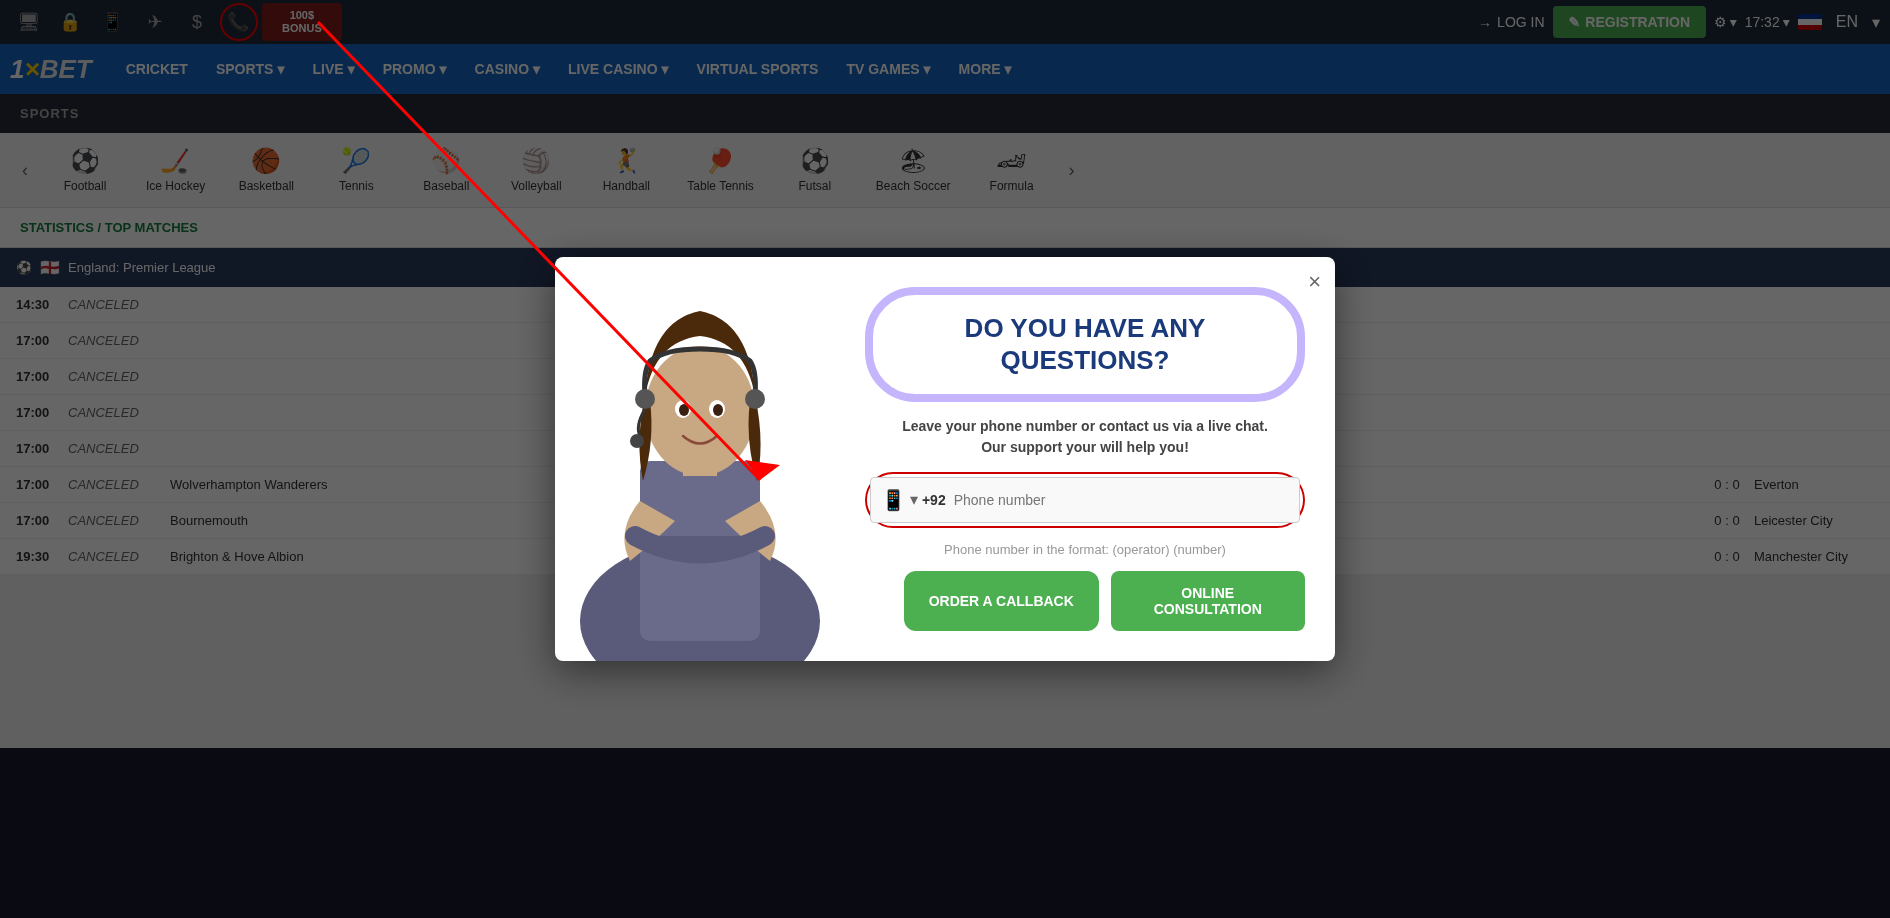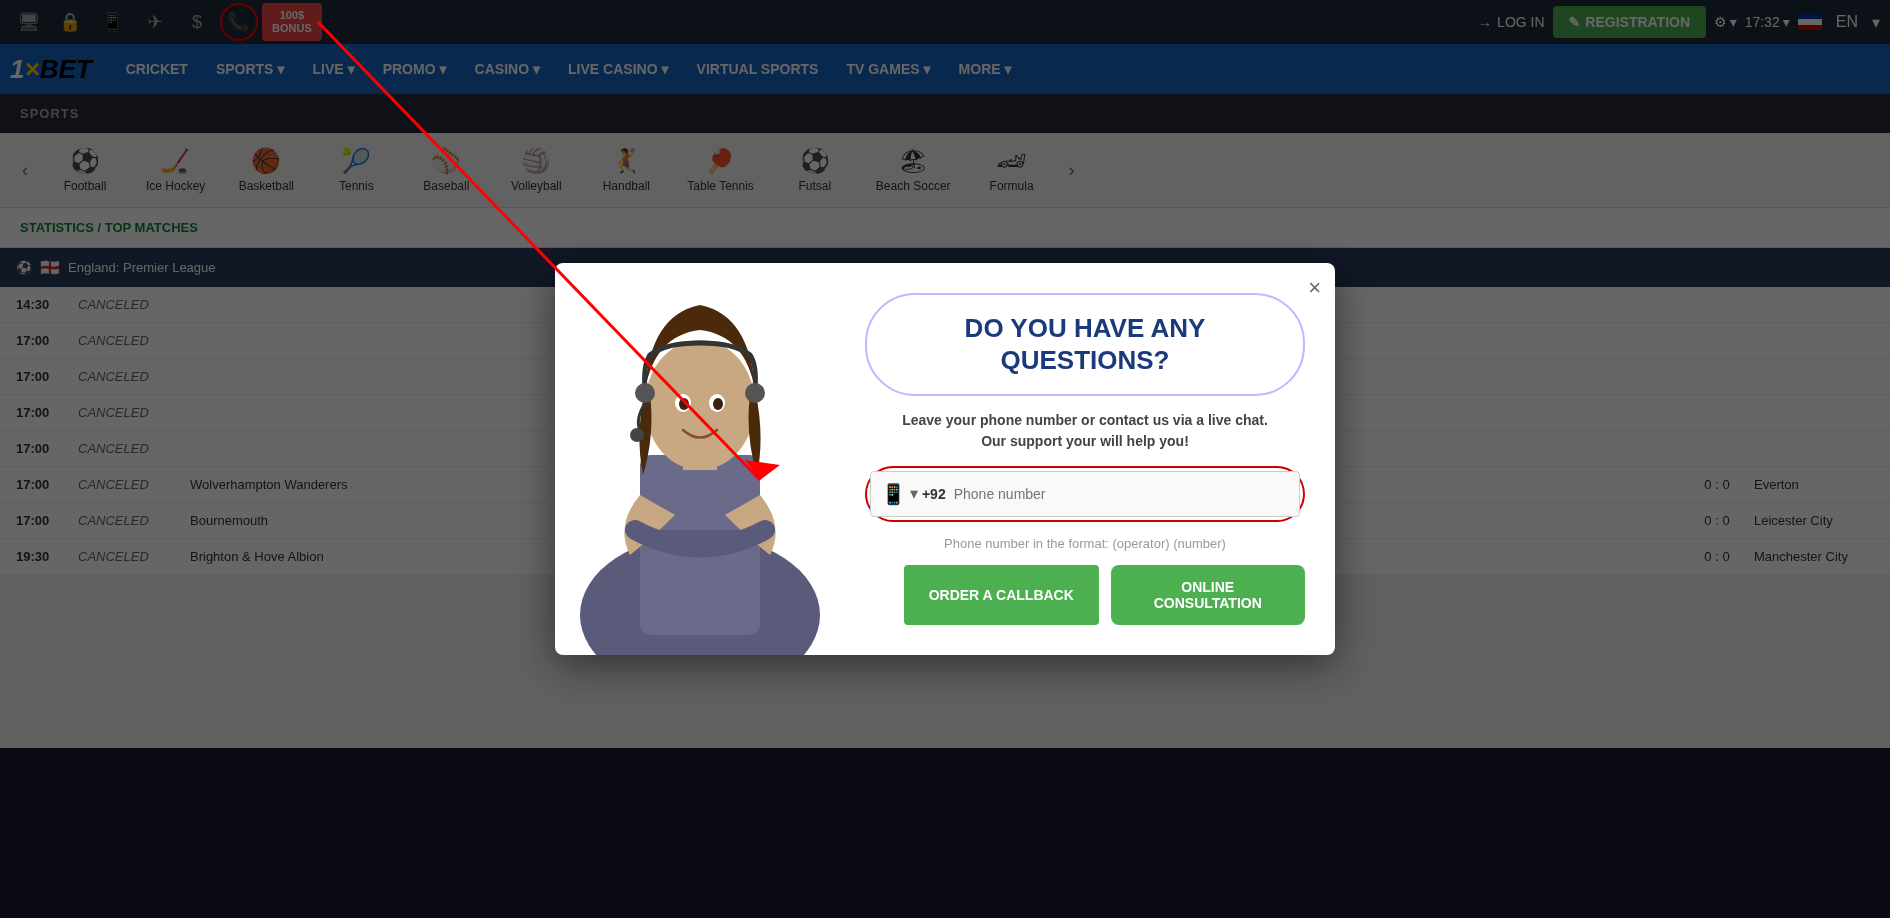--- a/index.html
+++ b/index.html
@@ -18,25 +18,25 @@
       width: 38px; height: 38px;
       display: flex; align-items: center; justify-content: center;
       color: #aaa; font-size: 18px; cursor: pointer; border-radius: 4px;
     }
     .top-bar-icon.circled {
       border: 2px solid red;
       color: #fff;
       border-radius: 50%;
     }
     .bonus-btn {
-      background: #ef4444;
+      background: #7f1d1d;
       color: #fff;
       font-weight: bold;
       font-size: 13px;
-      padding: 6px 10px;
+      padding: 6px 20px;
       border-radius: 4px;
       cursor: pointer;
       line-height: 1.2;
       text-align: center;
     }
     .top-bar-right {
       margin-left: auto;
       display: flex;
       align-items: center;
       gap: 8px;
@@ -194,21 +194,21 @@
       align-items: center;
       gap: 8px;
     }
 
     .match-row {
       background: #fff;
       border-bottom: 1px solid #eee;
       padding: 10px 16px;
       display: flex;
       align-items: center;
-      gap: 12px;
+      gap: 2px;
       font-size: 13px;
     }
     .match-time { color: #333; width: 50px; font-weight: bold; }
     .match-status { color: #666; width: 100px; font-style: italic; }
     .match-teams { flex: 1; color: #333; }
     .match-score { width: 50px; text-align: center; color: #333; }
     .match-result { width: 120px; color: #333; }
 
     
     .overlay {
@@ -258,21 +258,21 @@
       flex-direction: column;
       gap: 14px;
     }
 
     
     .question-heading {
       font-size: 26px;
       font-weight: 900;
       color: #1a3a7c;
       text-align: center;
-      border: 2px solid #c4b5fd;
+      border: 8px solid #c4b5fd;
       border-radius: 50px;
       padding: 18px 20px;
       display: inline-block;
       line-height: 1.2;
     }
     .question-heading-wrapper {
       display: flex;
       justify-content: center;
     }
 
@@ -325,21 +325,21 @@
       display: flex;
       gap: 12px;
     }
     .btn-callback {
       background: #4caf50;
       color: #fff;
       border: none;
       padding: 14px 20px;
       font-size: 14px;
       font-weight: bold;
-      border-radius: 4px;
+      border-radius: 12px;
       cursor: pointer;
       flex: 1;
       text-transform: uppercase;
       margin-left: 39px;
     }
     .btn-consultation {
       background: #4caf50;
       color: #fff;
       border: none;
       padding: 14px 20px;
@@ -392,21 +392,21 @@
     <div class="lang-btn">
       <div class="flag"></div>
       <span>EN</span>
       <span>▾</span>
     </div>
   </div>
 </div>
 
 <div class="nav-bar">
   <div class="logo">
-    <span style="color:#fff;">1</span><span style="color:#ffcc00;">×</span><span style="color:#000000;">BET</span>
+    <span style="color:#fff;">1</span><span style="color:#ffcc00;">×</span><span style="color:#e5e5e5;">BET</span>
   </div>
   <div class="nav-item">CRICKET</div>
   <div class="nav-item">SPORTS <span>▾</span></div>
   <div class="nav-item">LIVE <span>▾</span></div>
   <div class="nav-item">PROMO <span>▾</span></div>
   <div class="nav-item">CASINO <span>▾</span></div>
   <div class="nav-item">LIVE CASINO <span>▾</span></div>
   <div class="nav-item">VIRTUAL SPORTS</div>
   <div class="nav-item">TV GAMES <span>▾</span></div>
   <div class="nav-item">MORE <span>▾</span></div>

